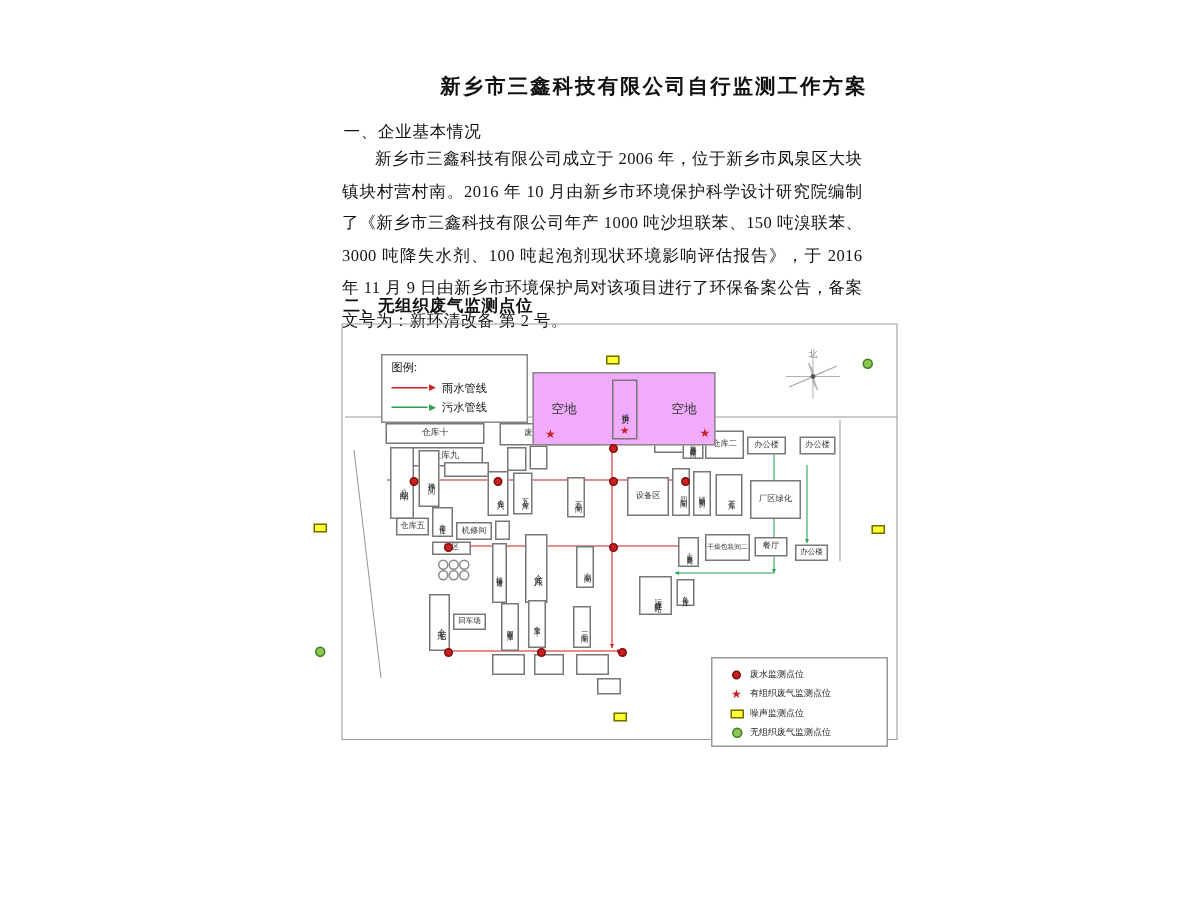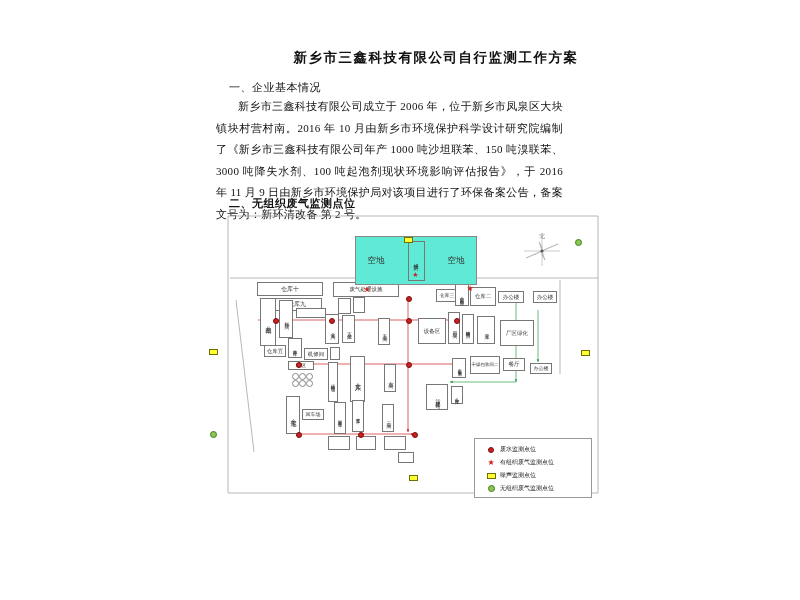--- a/index.html
+++ b/index.html
@@ -1,21 +1,21 @@
 <!DOCTYPE html>
 <html><head>
 <meta charset="utf-8">
 <style>
   html,body{margin:0;padding:0;background:#fff;}
   .page{position:relative;width:800px;height:600px;background:#fff;overflow:hidden;
         font-family:"Liberation Serif","DejaVu Serif",serif;color:#111;outline:1px solid #e4e4e4;}
   .title{position:absolute;top:49px;left:0;width:100%;text-align:center;
          font-size:13.5px;font-weight:bold;letter-spacing:1.5px;margin-left:36px;}
   .h1{position:absolute;top:80px;left:229px;font-size:11px;font-weight:normal;letter-spacing:.5px;}
-  .bodytext{position:absolute;top:96px;left:216px;width:347px;font-size:11px;line-height:21.5px;
+  .bodytext{position:absolute;top:96px;left:228px;width:347px;font-size:11px;line-height:21.5px;
             text-align:justify;text-indent:22px;letter-spacing:.3px;}
   .h2{position:absolute;top:196px;left:229px;font-size:11px;font-weight:bold;letter-spacing:.5px;}
 
   .diagram{position:absolute;left:200px;top:212px;width:400px;height:294px;font-family:"Liberation Sans","DejaVu Sans",sans-serif;}
   .diagram svg.lines{position:absolute;left:0;top:0;width:400px;height:294px;}
 
   .b{position:absolute;box-sizing:border-box;border:.5px solid #777;background:#fff;
      display:flex;align-items:center;justify-content:center;text-align:center;
      font-size:6px;line-height:1.15;color:#333;z-index:3;}
   .b.v{writing-mode:vertical-rl;letter-spacing:1px;}
@@ -26,22 +26,22 @@
   .yellow-rect{width:9px;height:6px;background:#ffff33;border:1px solid #6f6f00;box-sizing:border-box;}
   .green-circle{width:7px;height:7px;border-radius:50%;background:#8bc653;border:1px solid #3f7d1f;box-sizing:border-box;}
   .tank{width:5px;height:5px;border-radius:50%;border:.5px solid #888;background:#fff;z-index:4;}
 
   .pipe-legend{position:absolute;left:54px;top:24px;width:98px;height:46px;border:.6px solid #888;
                background:#fff;z-index:5;padding:3px 6px;box-sizing:border-box;font-size:7.5px;}
   .pipe-legend .pl-title{font-size:7.5px;margin-bottom:2px;}
   .plrow{display:flex;align-items:center;height:13px;}
   .plrow .pline{display:inline-block;width:24px;height:1px;background:var(--c);margin-right:1px;}
   .plrow .phead{color:var(--c);font-size:6px;margin-right:4px;line-height:6px;}
-  .strip{position:absolute;left:155px;top:24px;width:120px;height:47px;border:.6px solid #888;
-         background:#5eead4;z-index:4;display:flex;align-items:center;justify-content:space-around;font-size:8.5px;color:#333;}
+  .strip{position:absolute;left:155px;top:36px;width:120px;height:47px;border:.6px solid #888;
+         background:#f0abfc;z-index:4;display:flex;align-items:center;justify-content:space-around;font-size:8.5px;color:#333;}
   .strip .guard{position:relative;width:15px;height:38px;border:.5px solid #777;writing-mode:vertical-rl;
                 font-size:5px;display:flex;align-items:center;justify-content:center;letter-spacing:1px;}
   .strip .guard .gstar{position:absolute;left:3px;bottom:0;color:#cc1f1f;font-size:7px;}
 
   .compass{position:absolute;left:320px;top:22px;width:44px;height:34px;z-index:4;}
   .compass .n{position:absolute;top:-2px;left:19px;font-size:6px;color:#777;}
 
   .pt-legend{position:absolute;left:274px;top:226px;width:118px;height:60px;border:.6px solid #999;
              background:#fff;z-index:7;padding:4px 0 0 10px;box-sizing:border-box;}
   .ptrow{display:flex;align-items:center;height:13px;font-size:6px;color:#222;}
@@ -79,20 +79,35 @@
           <polyline points="58,108 256,108" fill="none" stroke="#cc1f1f" stroke-width="0.7" marker-end="url(#ar)"></polyline>
           <polyline points="96,152 256,152" fill="none" stroke="#cc1f1f" stroke-width="0.7" marker-end="url(#ar)"></polyline>
           <polyline points="96,222 214,222" fill="none" stroke="#cc1f1f" stroke-width="0.7" marker-end="url(#ar)"></polyline>
           <polyline points="208,86 208,220" fill="none" stroke="#cc1f1f" stroke-width="0.7" marker-end="url(#ar)"></polyline>
           <polyline points="316,86 316,170" fill="none" stroke="#2ba24e" stroke-width="0.7" marker-end="url(#ag)"></polyline>
           <polyline points="316,170 250,170" fill="none" stroke="#2ba24e" stroke-width="0.7" marker-end="url(#ag)"></polyline>
           <polyline points="338,98 338,150" fill="none" stroke="#2ba24e" stroke-width="0.7" marker-end="url(#ag)"></polyline>
         </g>
     </svg>
 
+    <div class="pipe-legend">
+      <div class="pl-title">图例:</div>
+      <div id="pl-rows">
+          <div class="plrow" style="--c: #cc1f1f;">
+            <span class="pline"></span>
+            <span class="phead">▶</span>
+            <span>雨水管线</span>
+          </div>
+          <div class="plrow" style="--c: #2ba24e;">
+            <span class="pline"></span>
+            <span class="phead">▶</span>
+            <span>污水管线</span>
+          </div>
+        </div>
+    </div>
 
     <div class="strip">
       <span>空地</span>
       <span class="guard">
         <span>维护房</span>
         <span class="gstar">★</span>
       </span>
       <span>空地</span>
     </div>
 

